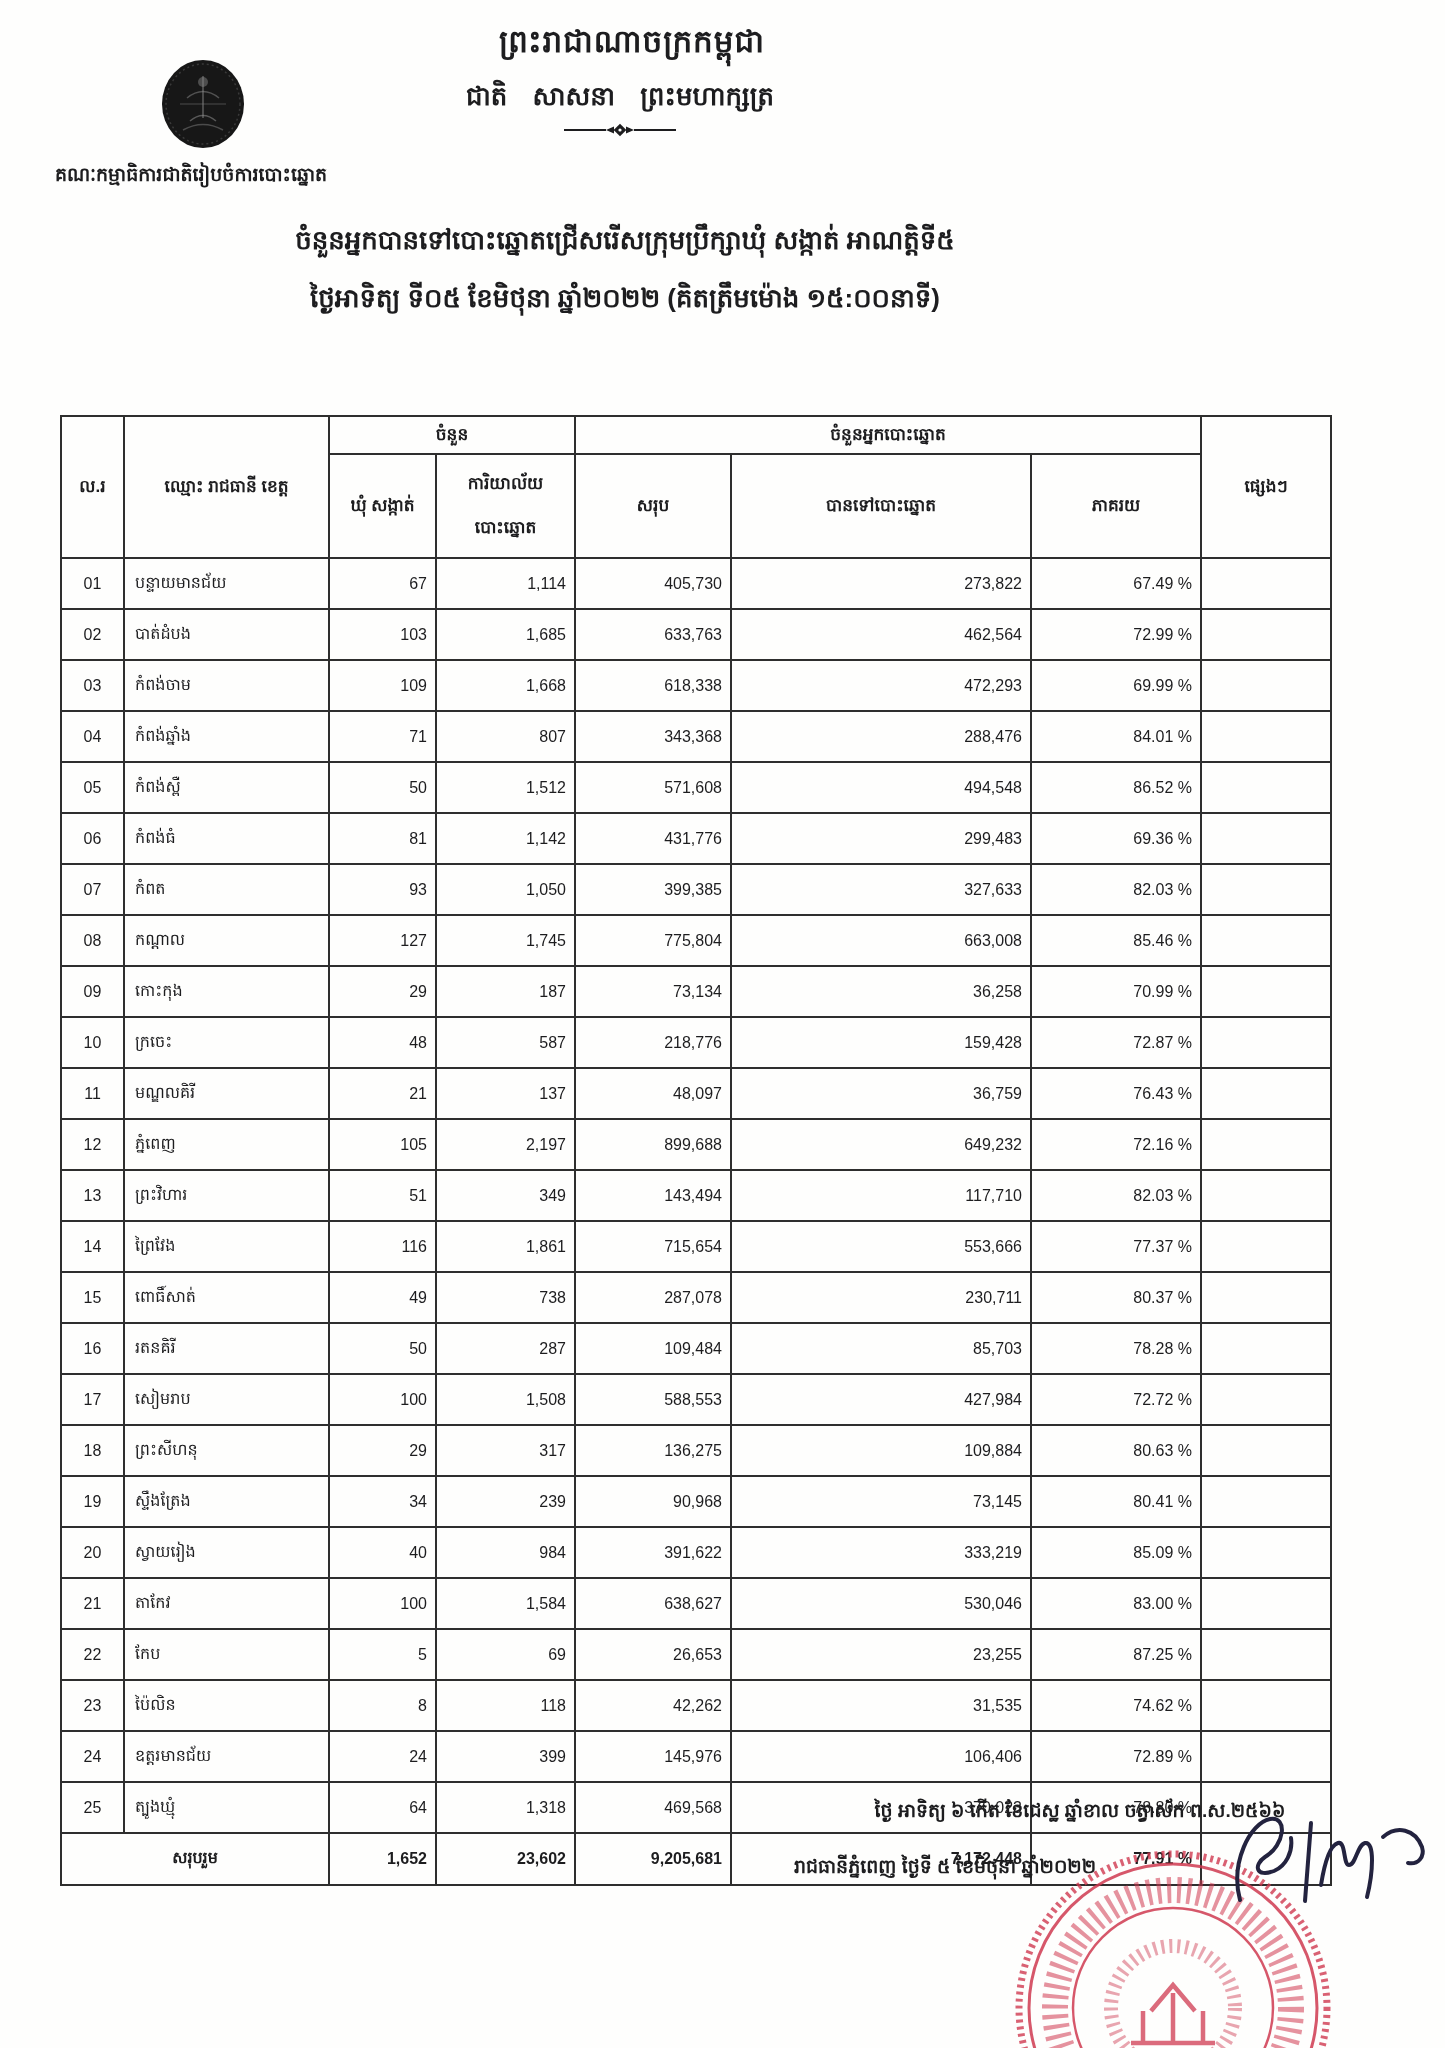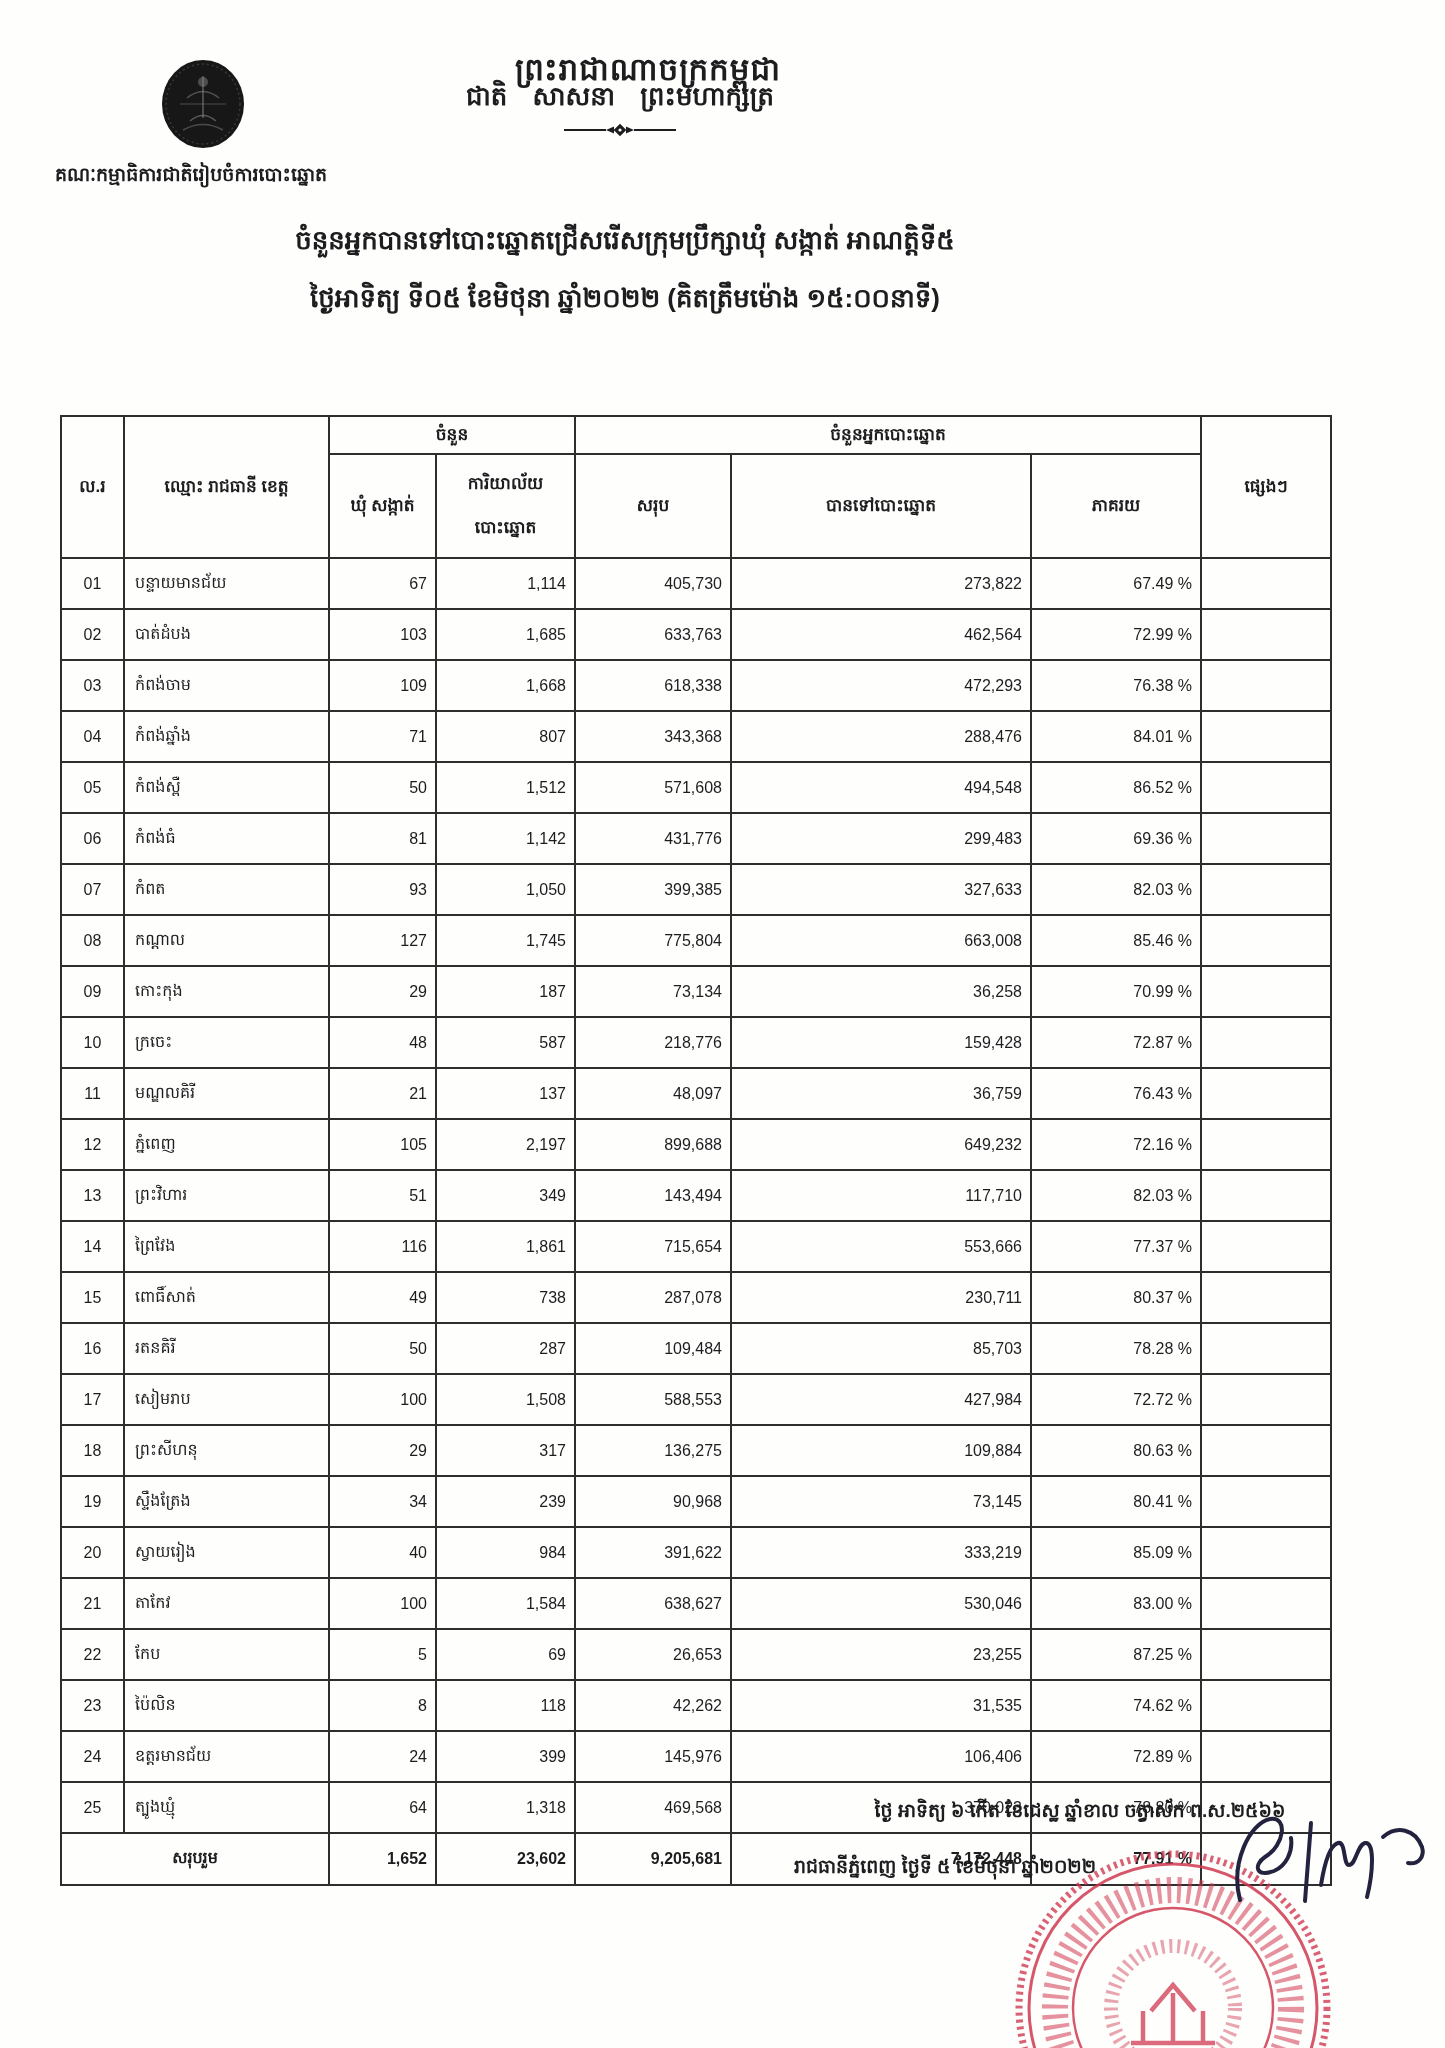--- a/index.html
+++ b/index.html
@@ -4,21 +4,21 @@
 <style>
   html,body{margin:0;padding:0;background:#e9e9e9;}
   .page{
     position:relative;width:1445px;height:2048px;margin:0 auto;
     background:#fefefdff;overflow:hidden;
     font-family:"Liberation Sans","DejaVu Sans",sans-serif;
     color:#1d1d1f;
   }
   .abs{position:absolute;}
   .ctr{transform:translateX(-50%);white-space:nowrap;}
-  .kingdom-1{top:22px;left:648px;font-size:31px;font-weight:bold;letter-spacing:1px;margin-top:28px;}
+  .kingdom-1{top:22px;left:632px;font-size:31px;font-weight:bold;letter-spacing:1px;}
   .kingdom-2{top:80px;left:620px;font-size:26px;font-weight:bold;word-spacing:18px;}
   .divider{top:122px;left:620px;}
   .emblem{top:58px;left:160px;width:86px;height:92px;}
   .org{top:162px;left:55px;font-size:19px;font-weight:bold;}
   .title1{top:224px;left:625px;font-size:26px;font-weight:bold;}
   .title2{top:282px;left:625px;font-size:26px;font-weight:bold;}
 
   table.tbl{
     position:absolute;left:60px;top:415px;width:1270px;
     border-collapse:collapse;table-layout:fixed;
@@ -128,21 +128,21 @@
     <td class="num">72.99 %</td>
     <td></td>
   </tr>
         <tr>
     <td class="no">03</td>
     <td class="name">កំពង់ចាម</td>
     <td class="num">109</td>
     <td class="num">1,668</td>
     <td class="num">618,338</td>
     <td class="num">472,293</td>
-    <td class="num">76.38 %</td>
+    <td class="num">69.99 %</td>
     <td></td>
   </tr>
         <tr>
     <td class="no">04</td>
     <td class="name">កំពង់ឆ្នាំង</td>
     <td class="num">71</td>
     <td class="num">807</td>
     <td class="num">343,368</td>
     <td class="num">288,476</td>
     <td class="num">84.01 %</td>

